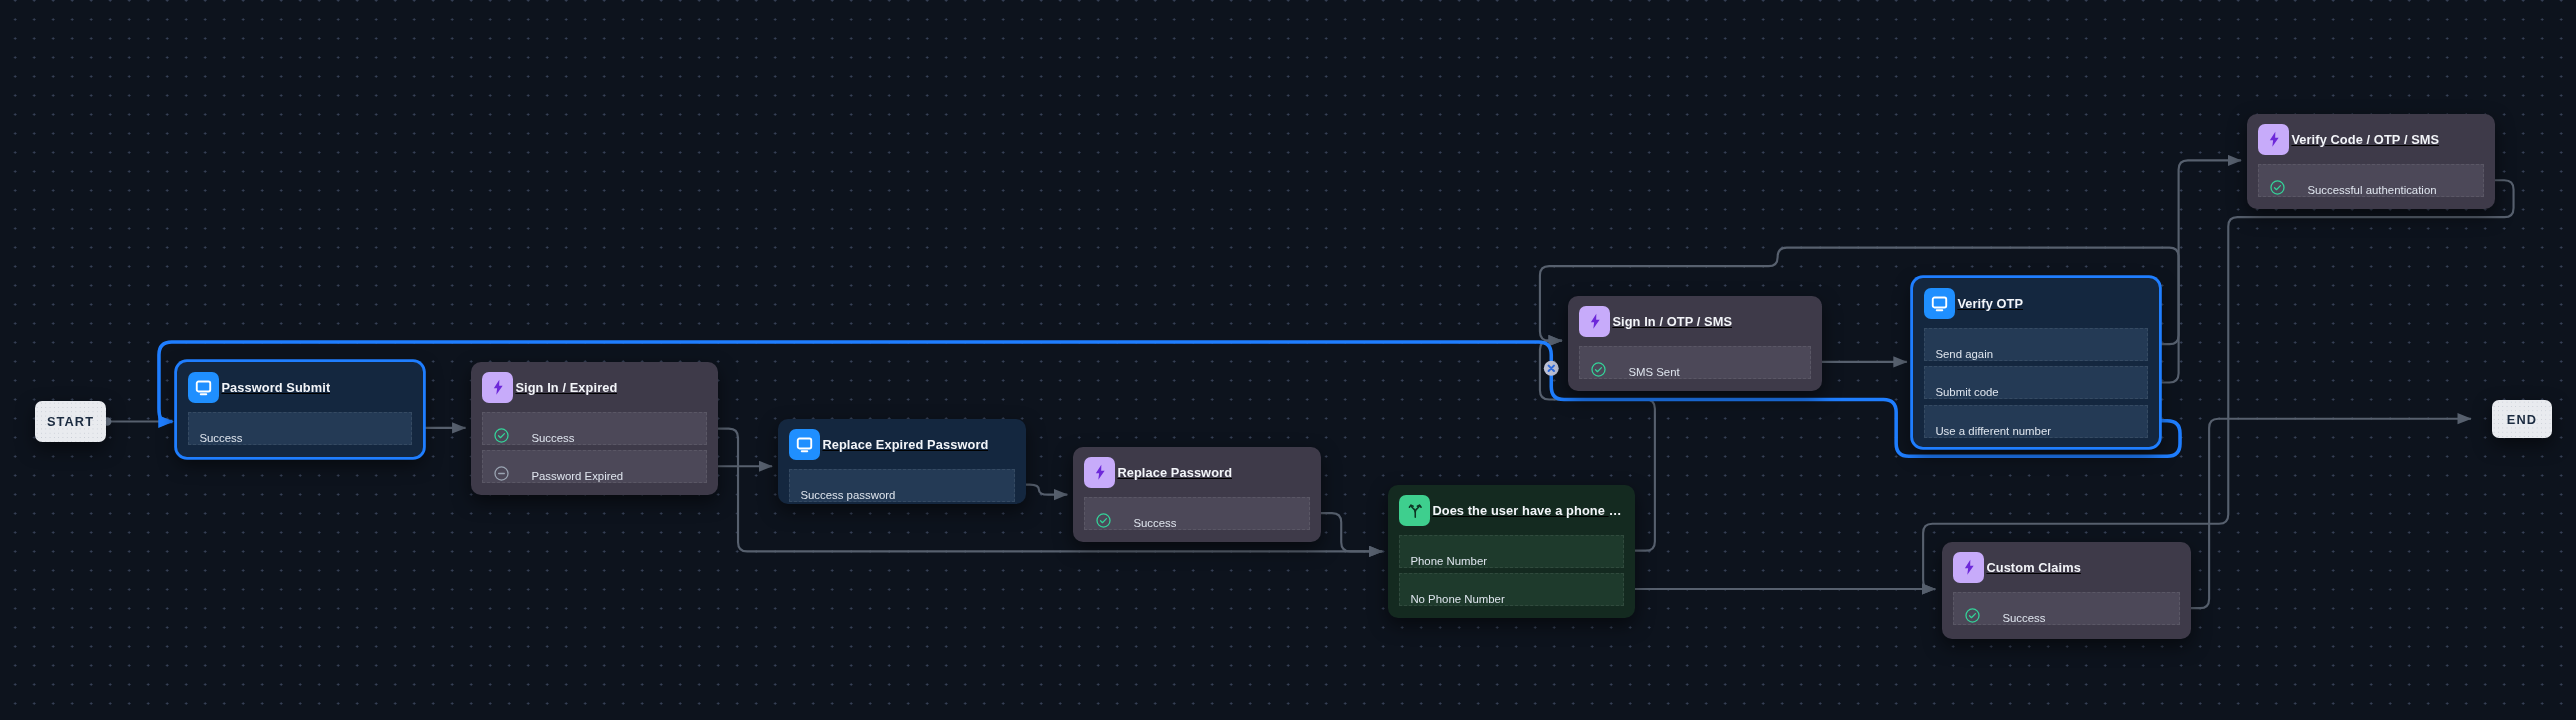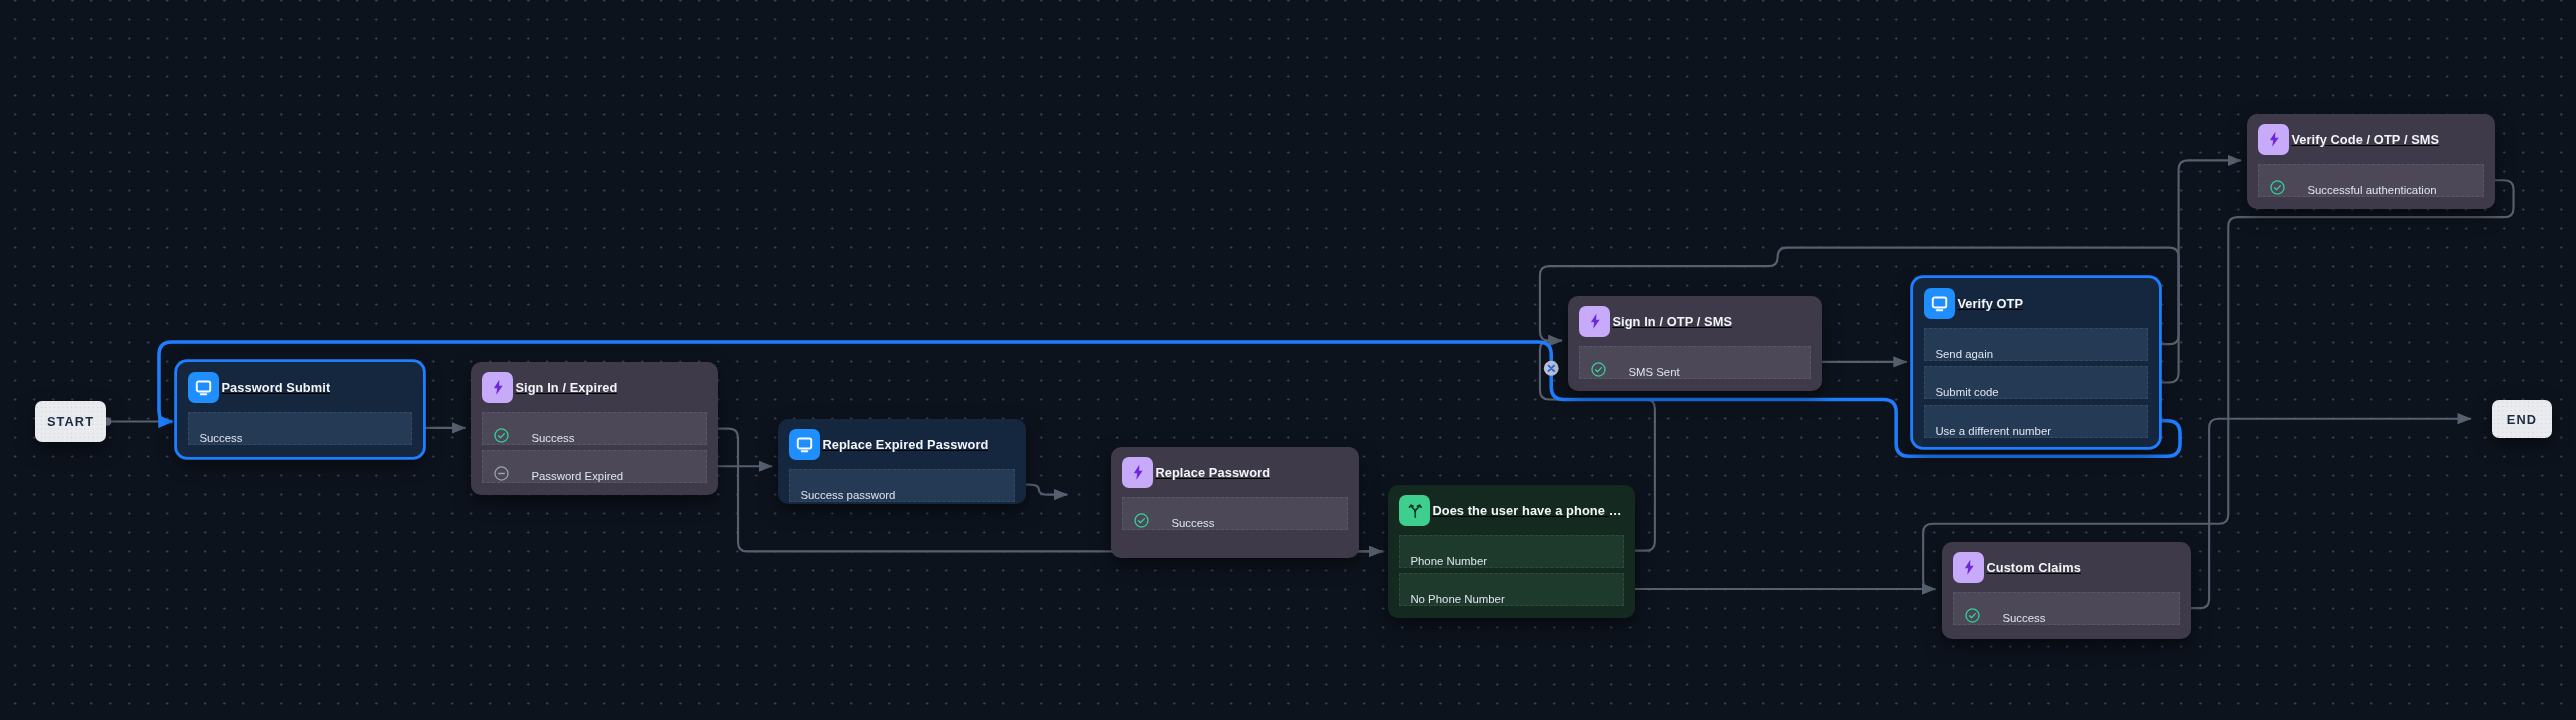--- a/index.html
+++ b/index.html
@@ -136,21 +136,21 @@
           </svg>
         </span>
         <span class="title">Replace Expired Password</span>
       </div>
       <div class="rows">
         <div class="row">
           <span>Success password</span>
         </div>
       </div>
     </div>
-    <div class="node action" style="left: 1111px; top: 447px; width: 248px; height: 111px;">
+    <div class="node action" style="left: 1073px; top: 447px; width: 248px; height: 95px;">
       <div class="header">
         <span class="nicon bolt-icon">
           <svg viewBox="0 0 24 24" width="18.5" height="18.5">
             <path d="M13.4 2.4 L6.3 13.4 h4.2 L9.5 21.6 L17.7 10.1 h-4.5 Z" fill="#6d28d9"></path>
           </svg>
         </span>
         <span class="title">Replace Password</span>
       </div>
       <div class="rows">
         <div class="row">

